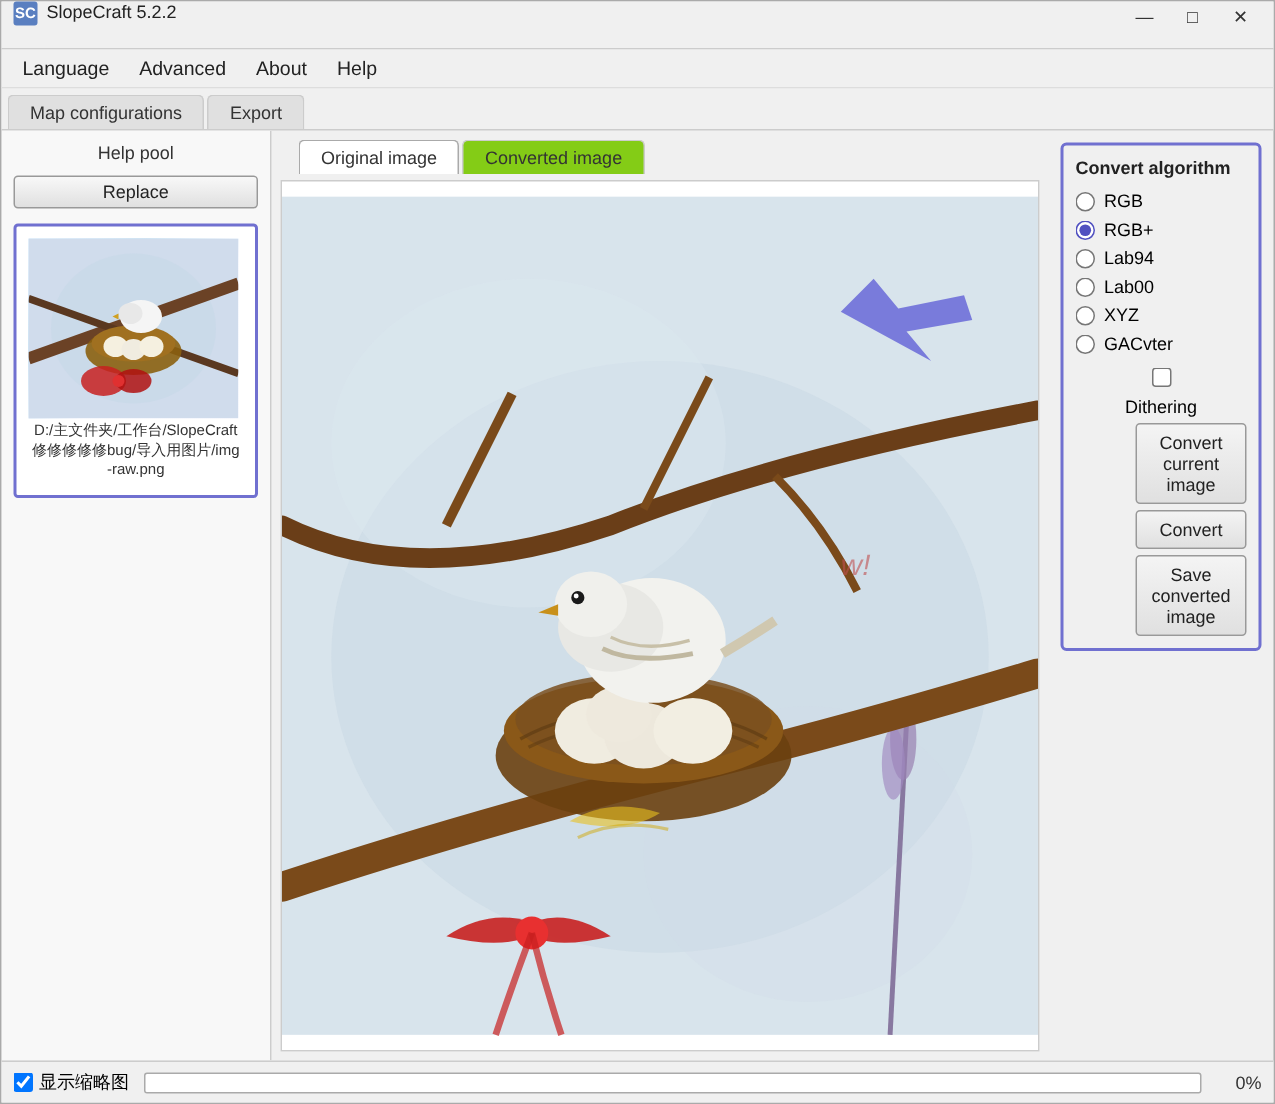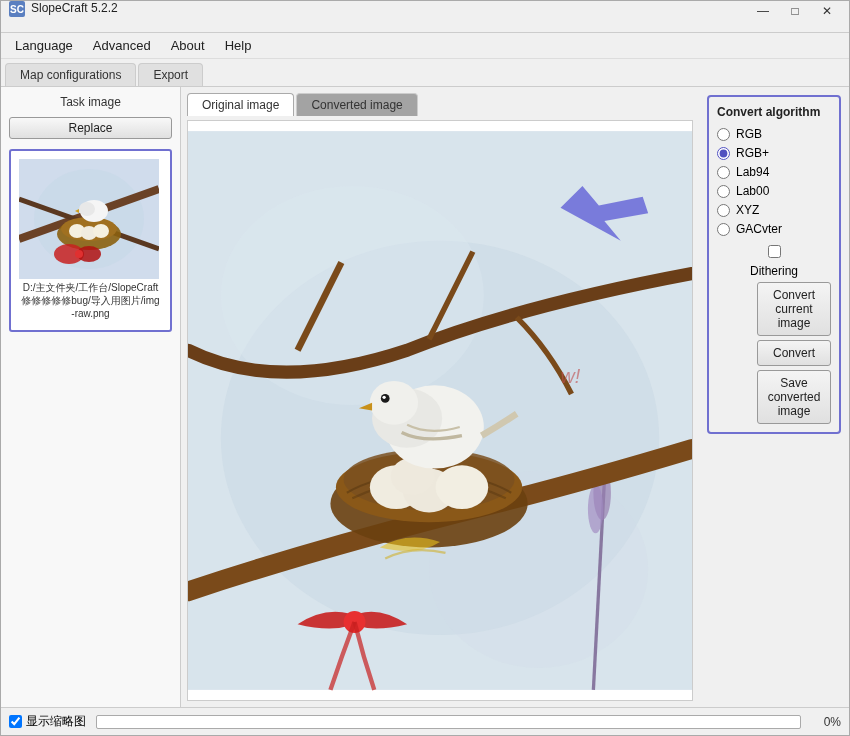--- a/index.html
+++ b/index.html
@@ -169,29 +169,30 @@
     .image-area {
       flex: 1;
       display: flex;
       flex-direction: column;
       padding: 6px;
       gap: 4px;
     }
     .image-tabs {
       display: flex;
       gap: 2px;
+      margin-left: 12px;
     }
     .image-tab {
       padding: 4px 14px;
       border: 1px solid #ccc;
       border-bottom: none;
       border-radius: 4px 4px 0 0;
       cursor: pointer;
       font-size: 12px;
-      background: #a3a3a3;
+      background: #84cc16;
       color: #333;
     }
     .image-tab.active {
       background: white;
       border-color: #aaa;
     }
     .image-canvas {
       flex: 1;
       border: 1px solid #ccc;
       background: white;
@@ -338,21 +339,21 @@
   </div>
 
   <div class="tab-bar">
     <div class="tab">Map configurations</div>
     <div class="tab">Export</div>
   </div>
 
   <div class="main-content">
 
     <div class="sidebar">
-      <div class="task-pool-label">Task image</div>
+      <div class="task-pool-label">Help pool</div>
       <button class="win-button">Replace</button>
       <div class="thumbnail-box">
         <div class="thumbnail-img">
           
           <svg width="140" height="120" viewBox="0 0 140 120">
             <rect width="140" height="120" fill="#d0dcec"></rect>
             <ellipse cx="70" cy="60" rx="55" ry="50" fill="#c8d8e8" opacity="0.7"></ellipse>
 
             <line x1="0" y1="80" x2="140" y2="30" stroke="#6b4226" stroke-width="8"></line>
             <line x1="0" y1="40" x2="140" y2="90" stroke="#5a3820" stroke-width="5"></line>

